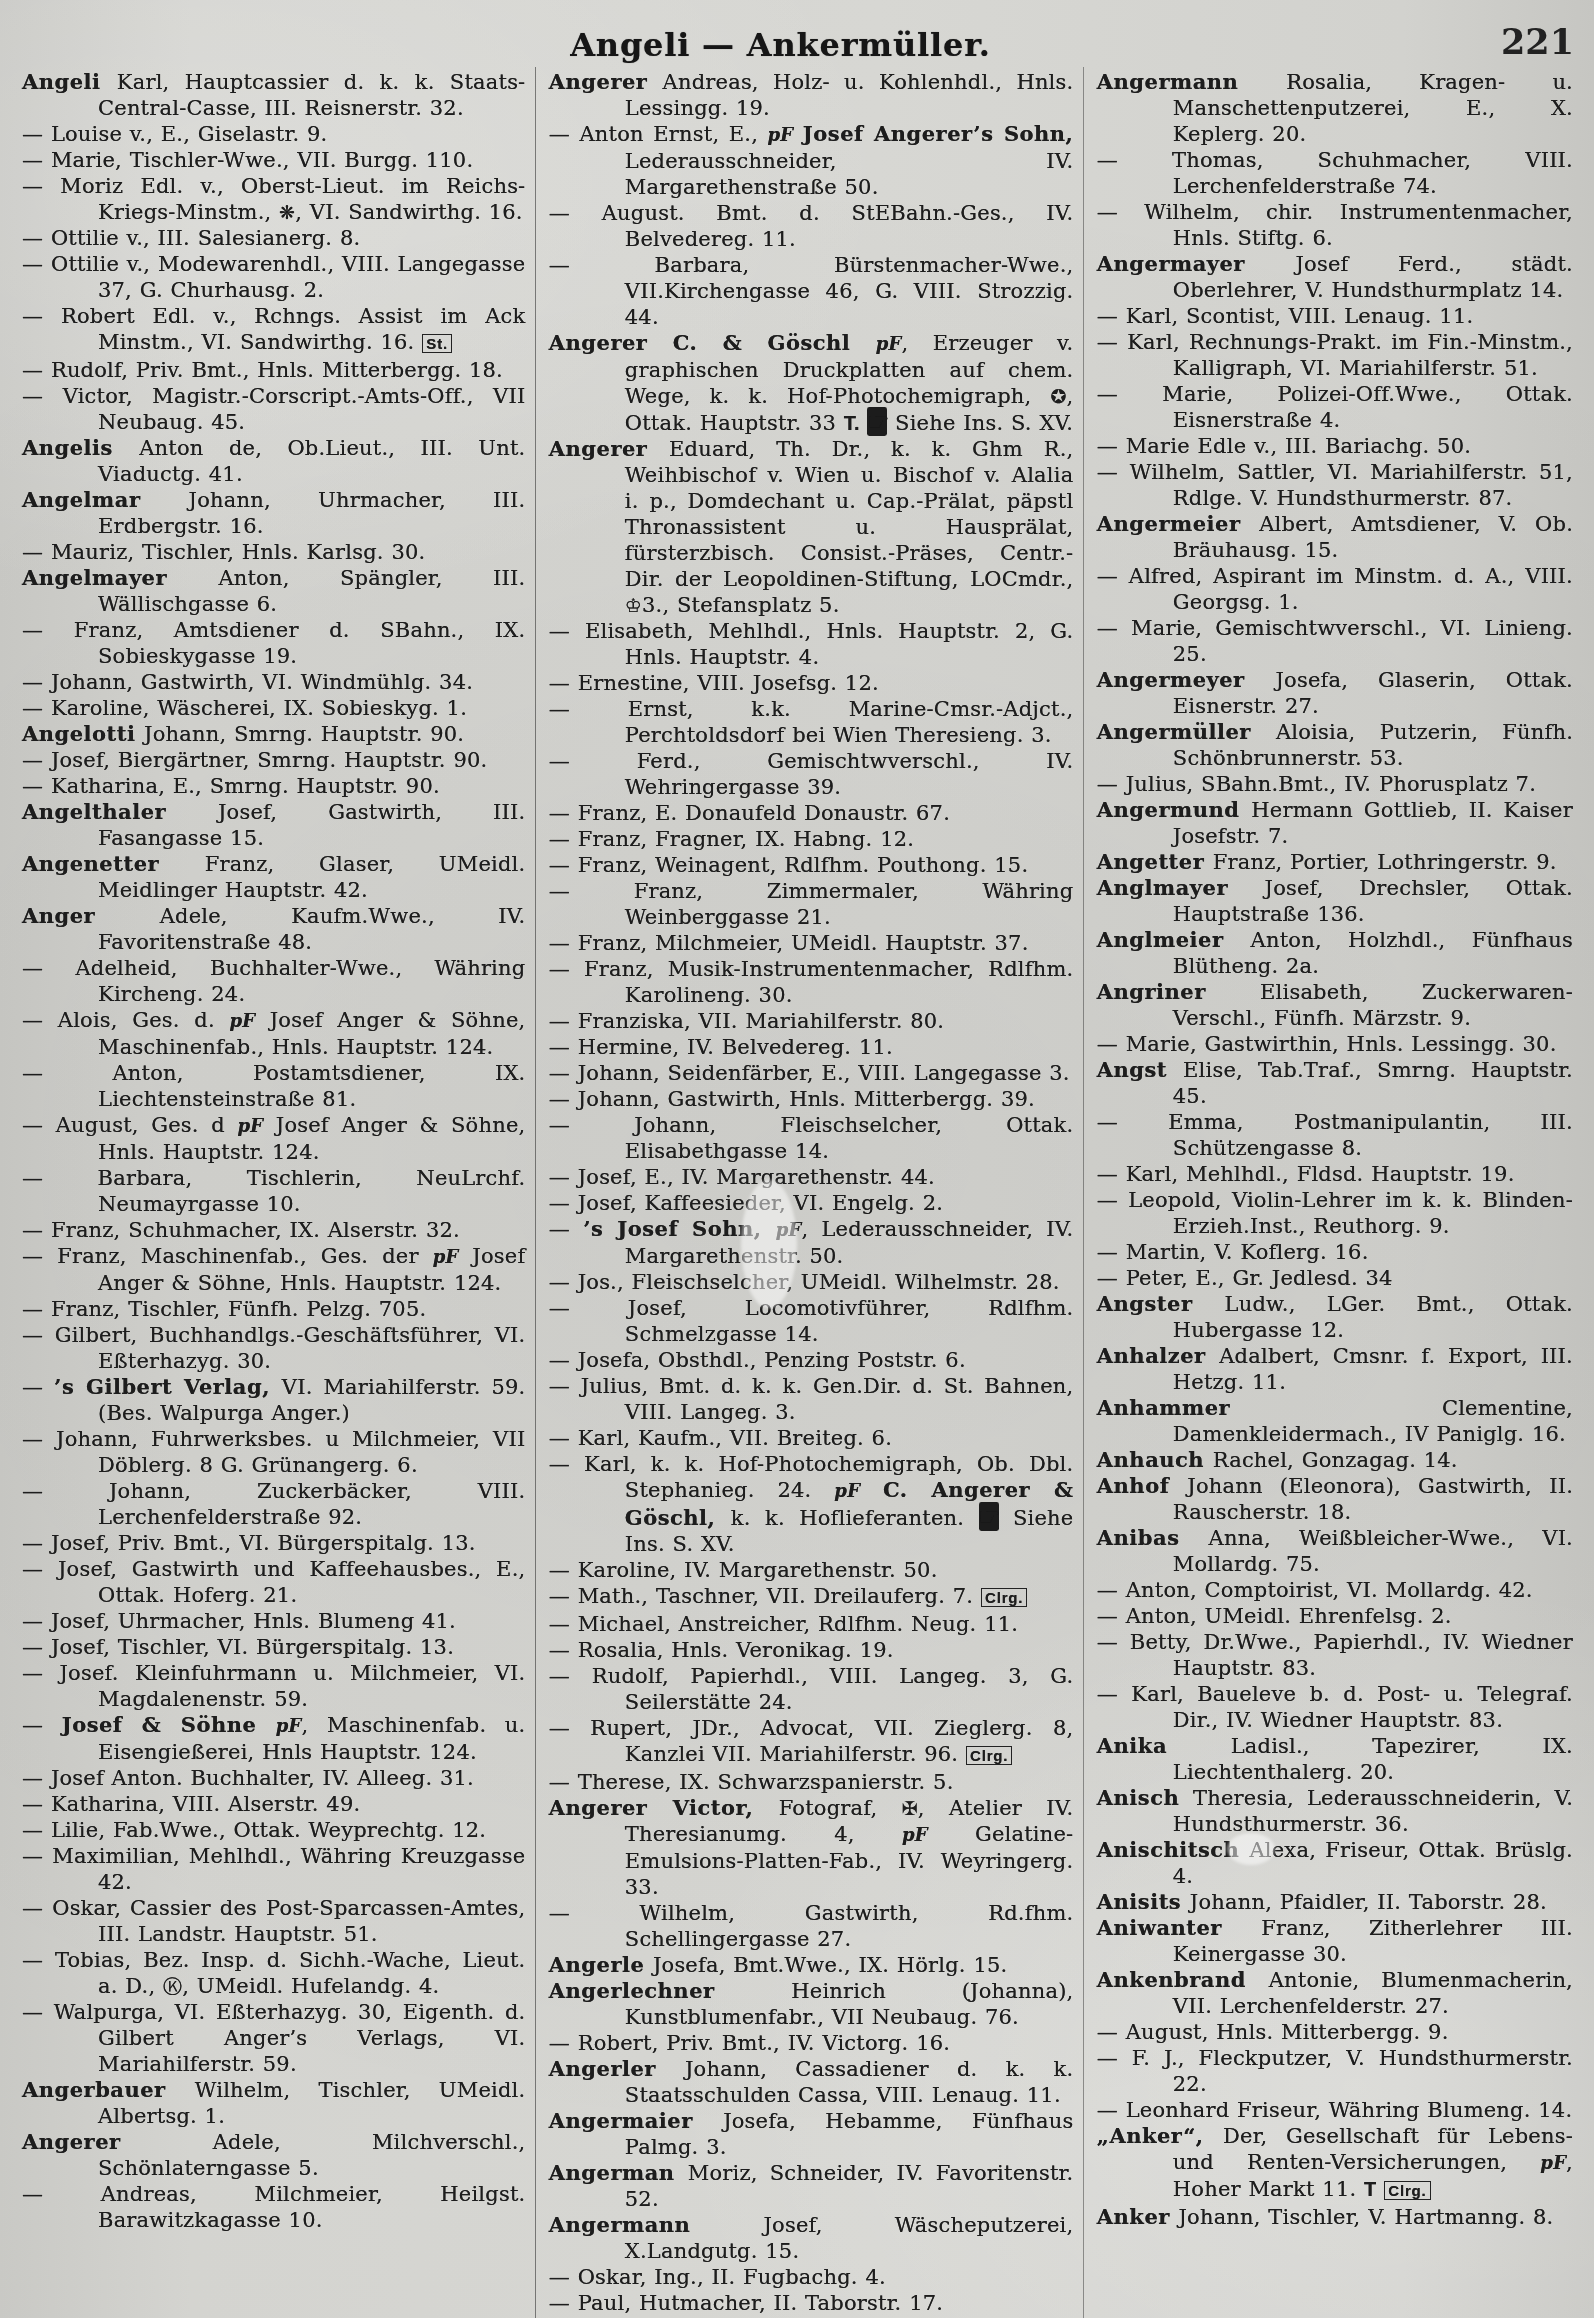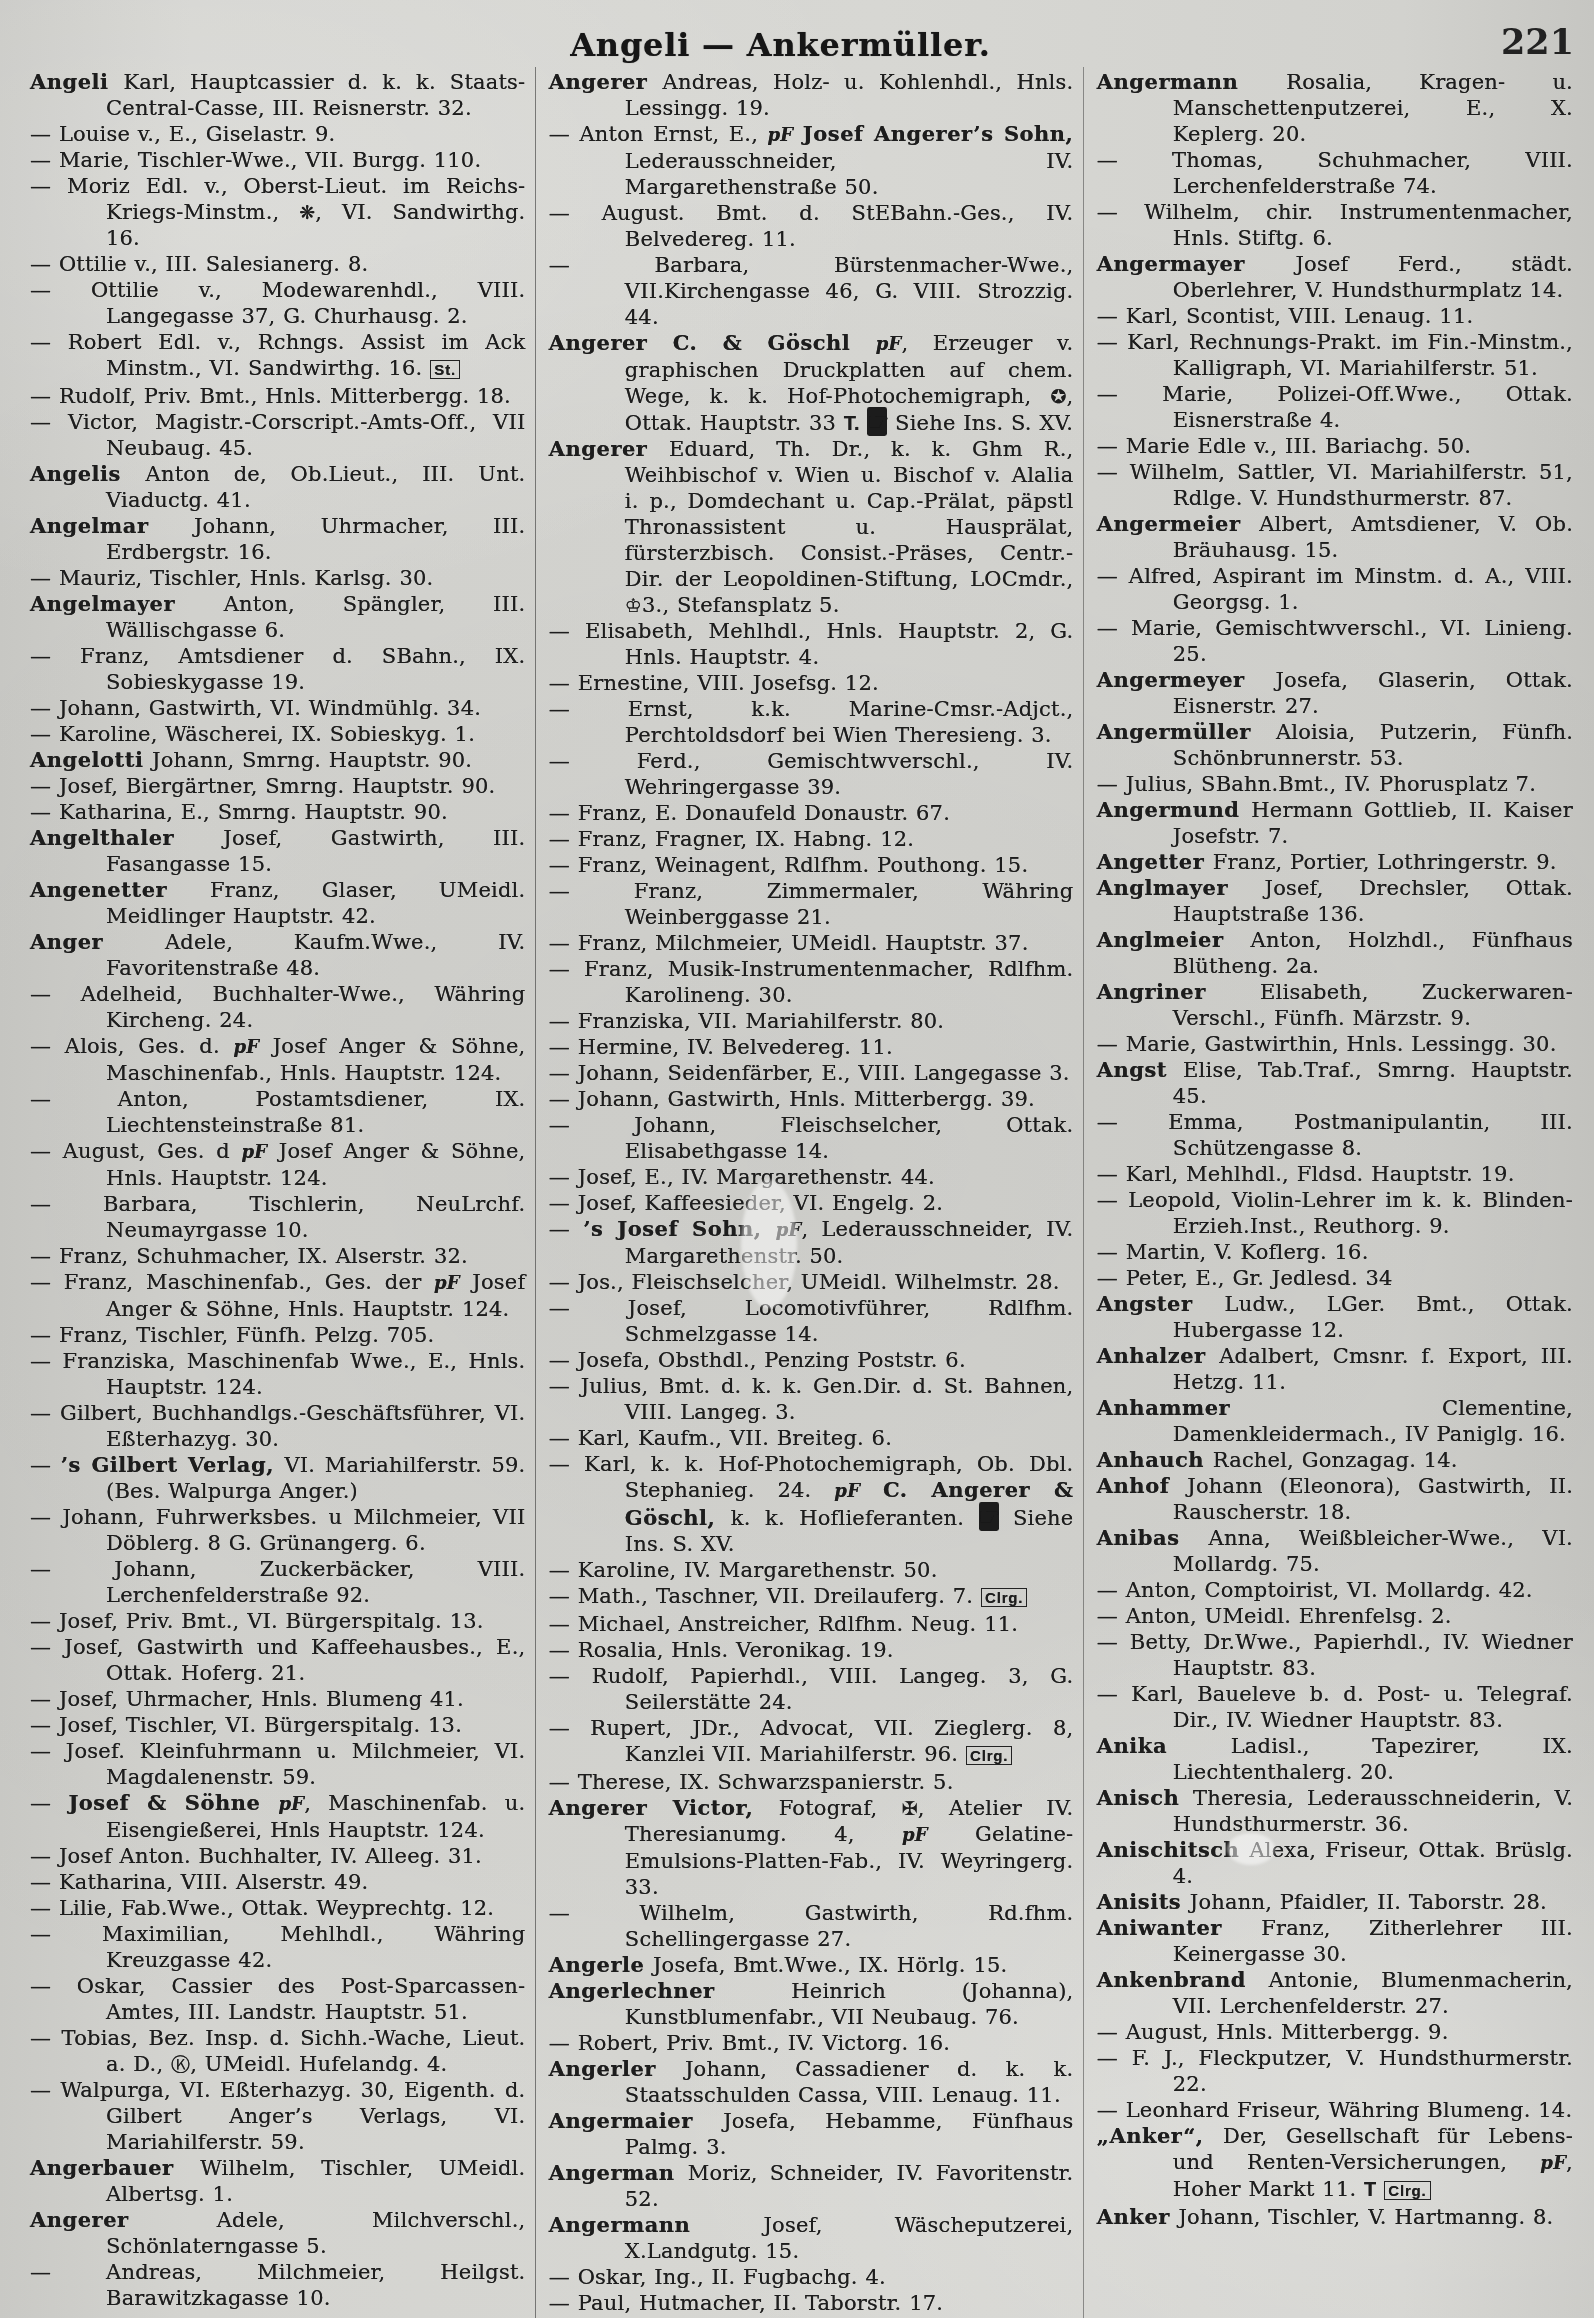--- a/index.html
+++ b/index.html
@@ -20,21 +20,21 @@
     text-shadow:0 0 0.8px rgba(0,0,0,.55);
   }
   .page-number{
     position:absolute;right:54px;top:0;font-size:35px;font-weight:bold;color:#222;
   }
   .columns{
     position:absolute;top:67px;left:0;width:1594px;height:2252px;
     display:flex;flex-direction:row;
   }
   .col{height:100%;overflow:hidden;box-sizing:border-box;padding-top:1.6px;}
-  .col-1{width:536px;padding-left:30px;padding-right:9.6px;border-right:0.8px solid rgba(40,40,40,.55);}
+  .col-1{width:536px;padding-left:22px;padding-right:9.6px;border-right:0.8px solid rgba(40,40,40,.55);}
   .col-2{width:548px;padding-left:12.8px;padding-right:9.6px;border-right:0.8px solid rgba(40,40,40,.45);}
   .col-3{width:510px;padding-left:12.8px;padding-right:21px;}
   .entry{
     font-size:21px;line-height:26px;text-align:justify;
     padding-left:76px;text-indent:-76px;
     letter-spacing:0.2px;word-spacing:0.8px;
     text-shadow:0 0 0.5px rgba(10,10,10,.7);
   }
   .s-b{font-weight:bold;letter-spacing:0.5px;}
   .s-n{}
@@ -81,21 +81,20 @@
       <div class="entry"><span class="s-b">Angenetter </span><span class="s-n">Franz, Glaser, UMeidl. Meidlinger Hauptstr. 42.</span></div>
       <div class="entry"><span class="s-b">Anger </span><span class="s-n">Adele, Kaufm.Wwe., IV. Favoritenstraße 48.</span></div>
       <div class="entry"><span class="s-n">— Adelheid, Buchhalter-Wwe., Währing Kircheng. 24.</span></div>
       <div class="entry"><span class="s-n">— Alois, Ges. d. </span><span class="s-pf">pF</span><span class="s-n"> Josef Anger &amp; Söhne, Maschinenfab., Hnls. Hauptstr. 124.</span></div>
       <div class="entry"><span class="s-n">— Anton, Postamtsdiener, IX. Liechtensteinstraße 81.</span></div>
       <div class="entry"><span class="s-n">— August, Ges. d </span><span class="s-pf">pF</span><span class="s-n"> Josef Anger &amp; Söhne, Hnls. Hauptstr. 124.</span></div>
       <div class="entry"><span class="s-n">— Barbara, Tischlerin, NeuLrchf. Neumayrgasse 10.</span></div>
       <div class="entry"><span class="s-n">— Franz, Schuhmacher, IX. Alserstr. 32.</span></div>
       <div class="entry"><span class="s-n">— Franz, Maschinenfab., Ges. der </span><span class="s-pf">pF</span><span class="s-n"> Josef Anger &amp; Söhne, Hnls. Hauptstr. 124.</span></div>
       <div class="entry"><span class="s-n">— Franz, Tischler, Fünfh. Pelzg. 705.</span></div>
-      <div class="entry"><span class="s-n">— Franziska, Maschinenfab Wwe., E., Hnls. Hauptstr. 124.</span></div>
       <div class="entry"><span class="s-n">— Gilbert, Buchhandlgs.-Geschäftsführer, VI. Eßterhazyg. 30.</span></div>
       <div class="entry"><span class="s-n">— </span><span class="s-b">’s Gilbert Verlag, </span><span class="s-n">VI. Mariahilferstr. 59. (Bes. Walpurga Anger.)</span></div>
       <div class="entry"><span class="s-n">— Johann, Fuhrwerksbes. u Milchmeier, VII Döblerg. 8 G. Grünangerg. 6.</span></div>
       <div class="entry"><span class="s-n">— Johann, Zuckerbäcker, VIII. Lerchenfelderstraße 92.</span></div>
       <div class="entry"><span class="s-n">— Josef, Priv. Bmt., VI. Bürgerspitalg. 13.</span></div>
       <div class="entry"><span class="s-n">— Josef, Gastwirth und Kaffeehausbes., E., Ottak. Hoferg. 21.</span></div>
       <div class="entry"><span class="s-n">— Josef, Uhrmacher, Hnls. Blumeng 41.</span></div>
       <div class="entry"><span class="s-n">— Josef, Tischler, VI. Bürgerspitalg. 13.</span></div>
       <div class="entry"><span class="s-n">— Josef. Kleinfuhrmann u. Milchmeier, VI. Magdalenenstr. 59.</span></div>
       <div class="entry"><span class="s-n">— </span><span class="s-b">Josef &amp; Söhne </span><span class="s-pf">pF</span><span class="s-n">, Maschinenfab. u. Eisengießerei, Hnls Hauptstr. 124.</span></div>

